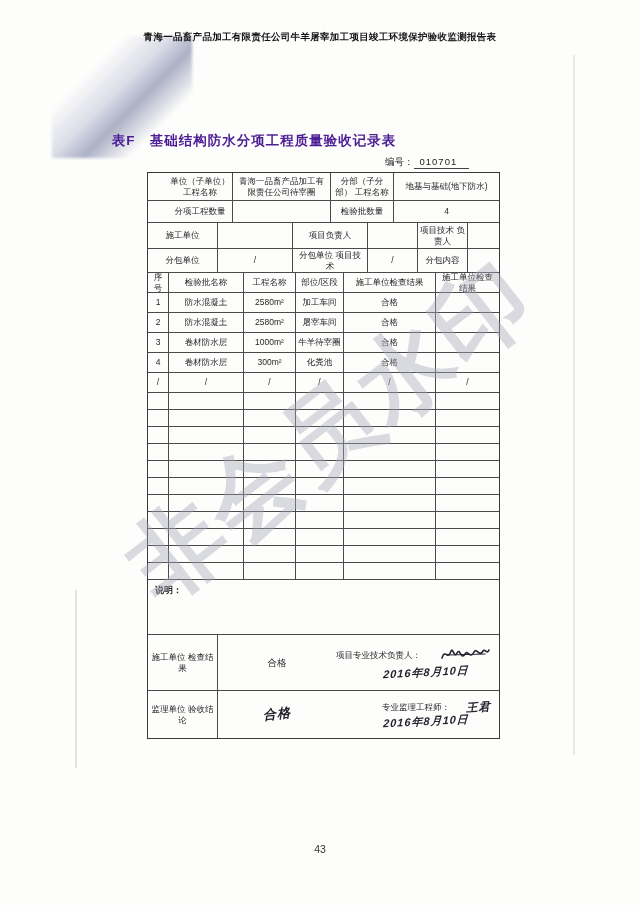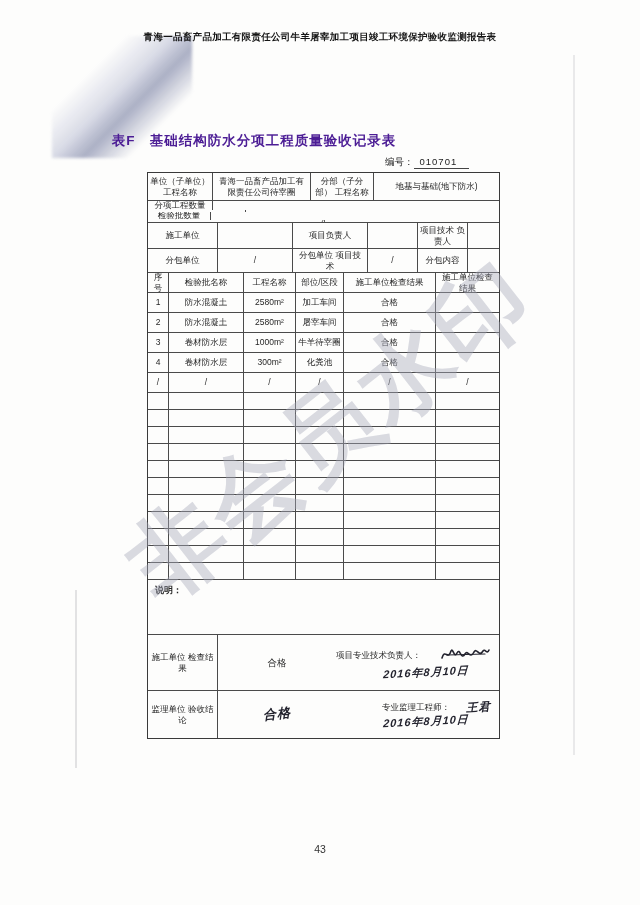--- a/index.html
+++ b/index.html
@@ -42,25 +42,25 @@
   .row{display:flex;border-bottom:1px solid #4a4a4a;box-sizing:border-box;}
   .row:last-child{border-bottom:none;}
   .cell{
     border-right:1px solid #4a4a4a;box-sizing:border-box;
     display:flex;align-items:center;justify-content:center;text-align:center;
     font-size:8.5px;line-height:1.25;padding:1px 2px;overflow:hidden;color:#262626;
   }
   .cell:last-child{border-right:none;}
   .lbl{font-weight:400;}
   
-  .a0{width:65px;} .a1{width:98px;} .a2{width:63px;} .a3{flex:1;}
+  .a0{width:65px;margin-left:20px;} .a1{width:98px;} .a2{width:63px;} .a3{flex:1;}
   .b0{width:70px;} .b1{width:75px;} .b2{width:75px;} .b3{width:50px;} .b4{width:50px;} .b5{flex:1;}
   
   .c0{width:21px;} .c1{width:75px;} .c2{width:52px;} .c3{width:48px;} .c4{width:92px;} .c5{flex:1;}
-  .h28{height:28px;} .h22{height:22px;flex-direction:column;} .h26{height:26px;} .h24{height:24px;justify-content:center;}
+  .h28{height:28px;} .h22{height:22px;} .h26{height:26px;} .h24{height:24px;justify-content:center;}
   .h20{height:20px;} .h17{height:17px;} .h55{height:55px;font-weight:bold;} .h56{height:56px;} .h47{height:47px;}
 
   .notes-cell{
     flex:1;justify-content:flex-start;align-items:flex-start;
     padding:5px 7px;font-size:9px;text-align:left;
   }
   .sig-merged{flex:1;display:flex;align-items:stretch;padding:0;}
   .result-area{width:42%;display:flex;align-items:center;justify-content:center;font-size:9.5px;}
   .sign-area{flex:1;display:flex;flex-direction:column;justify-content:center;padding:2px 8px 2px 0;font-size:8.5px;}
   .sign-line{display:flex;align-items:center;justify-content:flex-end;gap:16px;}

